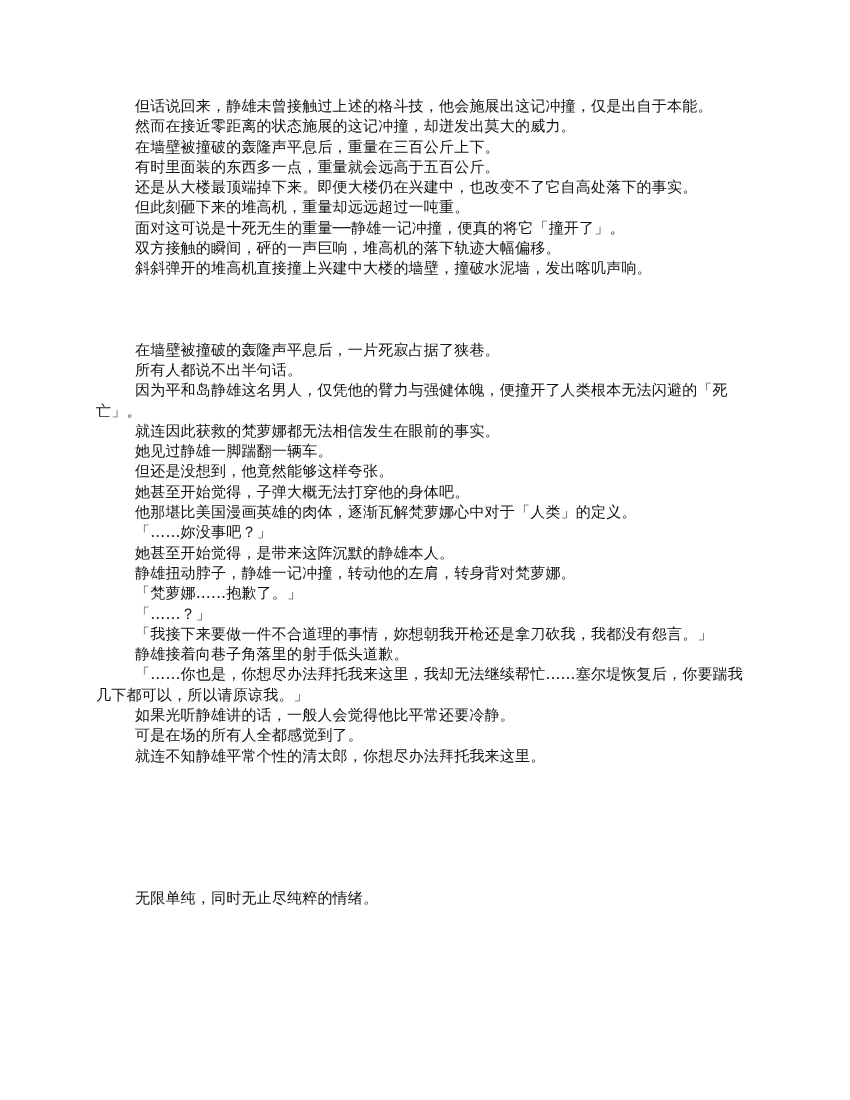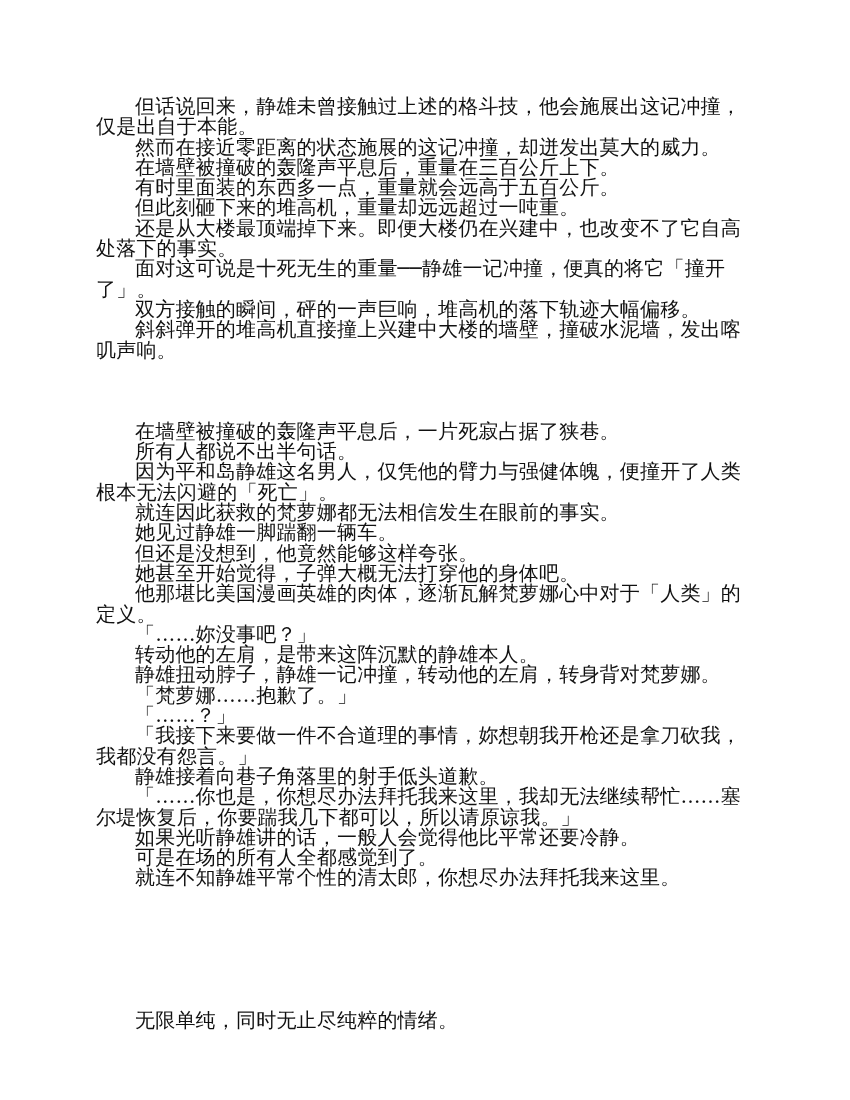--- a/index.html
+++ b/index.html
@@ -16,60 +16,60 @@
       color: #111111;
     }
     .page {
       position: absolute;
       left: 96px;
       top: 96px;
       width: 660px;
     }
     .para {
       margin: 0;
-      font-size: 20px;
+      font-size: 15px;
       line-height: 20.3px;
       text-indent: 39px;
       letter-spacing: 0.2px;
       white-space: normal;
       word-break: break-all;
     }
     .gap-large { height: 61px; }
     .gap-xl { height: 61px; }
   </style>
 </head>
 <body>
 
 <div class="page">
 
   <section>
     <p class="para">但话说回来，静雄未曾接触过上述的格斗技，他会施展出这记冲撞，仅是出自于本能。</p>
     <p class="para">然而在接近零距离的状态施展的这记冲撞，却迸发出莫大的威力。</p>
     <p class="para">在墙壁被撞破的轰隆声平息后，重量在三百公斤上下。</p>
     <p class="para">有时里面装的东西多一点，重量就会远高于五百公斤。</p>
+    <p class="para">还是从大楼最顶端掉下来。即便大楼仍在兴建中，也改变不了它自高处落下的事实。</p>
     <p class="para">但此刻砸下来的堆高机，重量却远远超过一吨重。</p>
-    <p class="para">还是从大楼最顶端掉下来。即便大楼仍在兴建中，也改变不了它自高处落下的事实。</p>
     <p class="para">面对这可说是十死无生的重量──静雄一记冲撞，便真的将它「撞开了」。</p>
     <p class="para">双方接触的瞬间，砰的一声巨响，堆高机的落下轨迹大幅偏移。</p>
     <p class="para">斜斜弹开的堆高机直接撞上兴建中大楼的墙壁，撞破水泥墙，发出喀叽声响。</p>
   </section>
 
   <div class="gap-large"></div>
 
   <section>
     <p class="para">在墙壁被撞破的轰隆声平息后，一片死寂占据了狭巷。</p>
     <p class="para">所有人都说不出半句话。</p>
     <p class="para">因为平和岛静雄这名男人，仅凭他的臂力与强健体魄，便撞开了人类根本无法闪避的「死亡」。</p>
     <p class="para">就连因此获救的梵萝娜都无法相信发生在眼前的事实。</p>
     <p class="para">她见过静雄一脚踹翻一辆车。</p>
     <p class="para">但还是没想到，他竟然能够这样夸张。</p>
     <p class="para">她甚至开始觉得，子弹大概无法打穿他的身体吧。</p>
     <p class="para">他那堪比美国漫画英雄的肉体，逐渐瓦解梵萝娜心中对于「人类」的定义。</p>
     <p class="para">「……妳没事吧？」</p>
-    <p class="para">转动他的左肩，是带来这阵沉默的静雄本人。</p>
+    <p class="para">她甚至开始觉得，是带来这阵沉默的静雄本人。</p>
     <p class="para">静雄扭动脖子，静雄一记冲撞，转动他的左肩，转身背对梵萝娜。</p>
     <p class="para">「梵萝娜……抱歉了。」</p>
     <p class="para">「……？」</p>
     <p class="para">「我接下来要做一件不合道理的事情，妳想朝我开枪还是拿刀砍我，我都没有怨言。」</p>
     <p class="para">静雄接着向巷子角落里的射手低头道歉。</p>
     <p class="para">「……你也是，你想尽办法拜托我来这里，我却无法继续帮忙……塞尔堤恢复后，你要踹我几下都可以，所以请原谅我。」</p>
     <p class="para">如果光听静雄讲的话，一般人会觉得他比平常还要冷静。</p>
     <p class="para">可是在场的所有人全都感觉到了。</p>
     <p class="para">就连不知静雄平常个性的清太郎，你想尽办法拜托我来这里。</p>
   </section>

